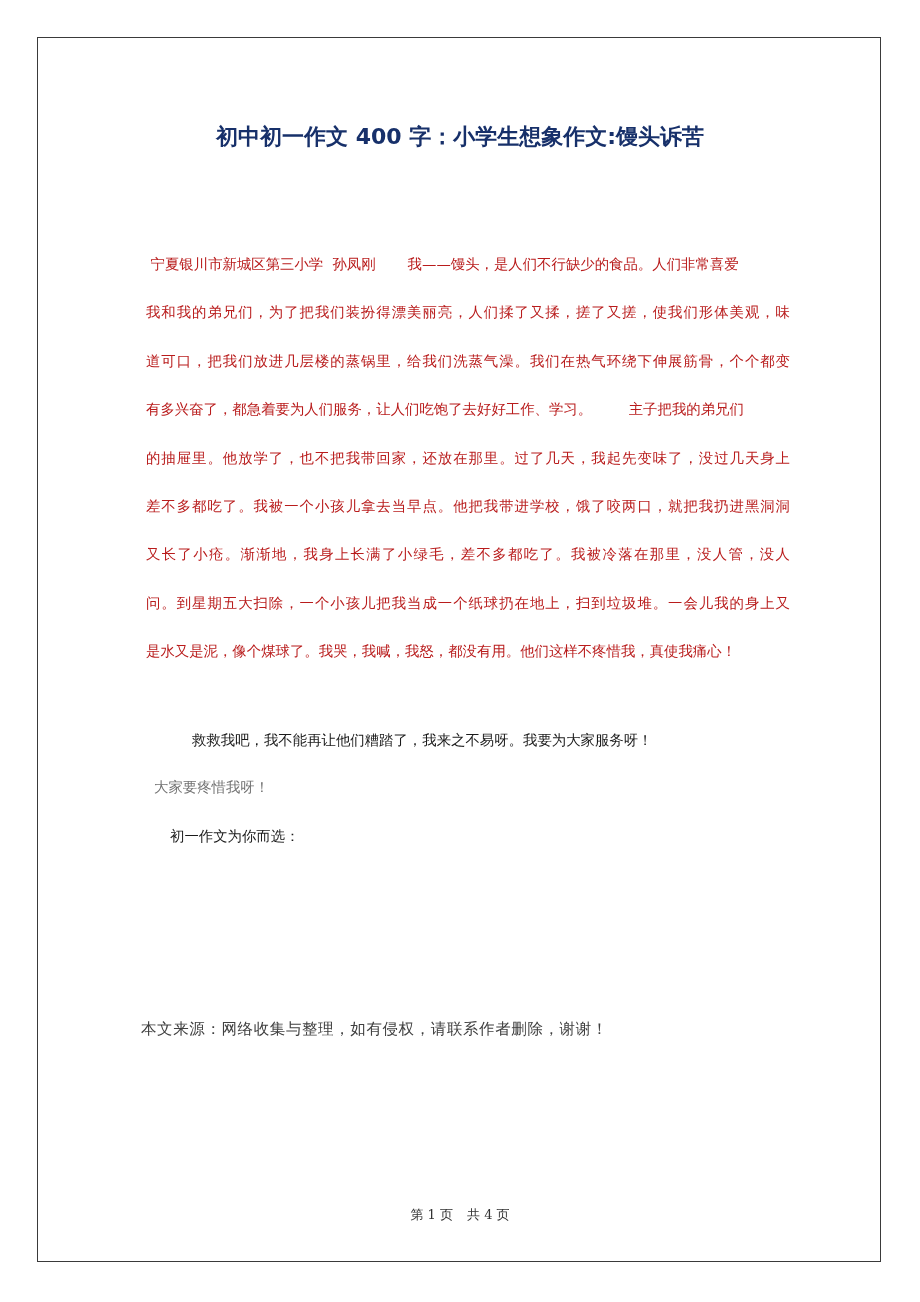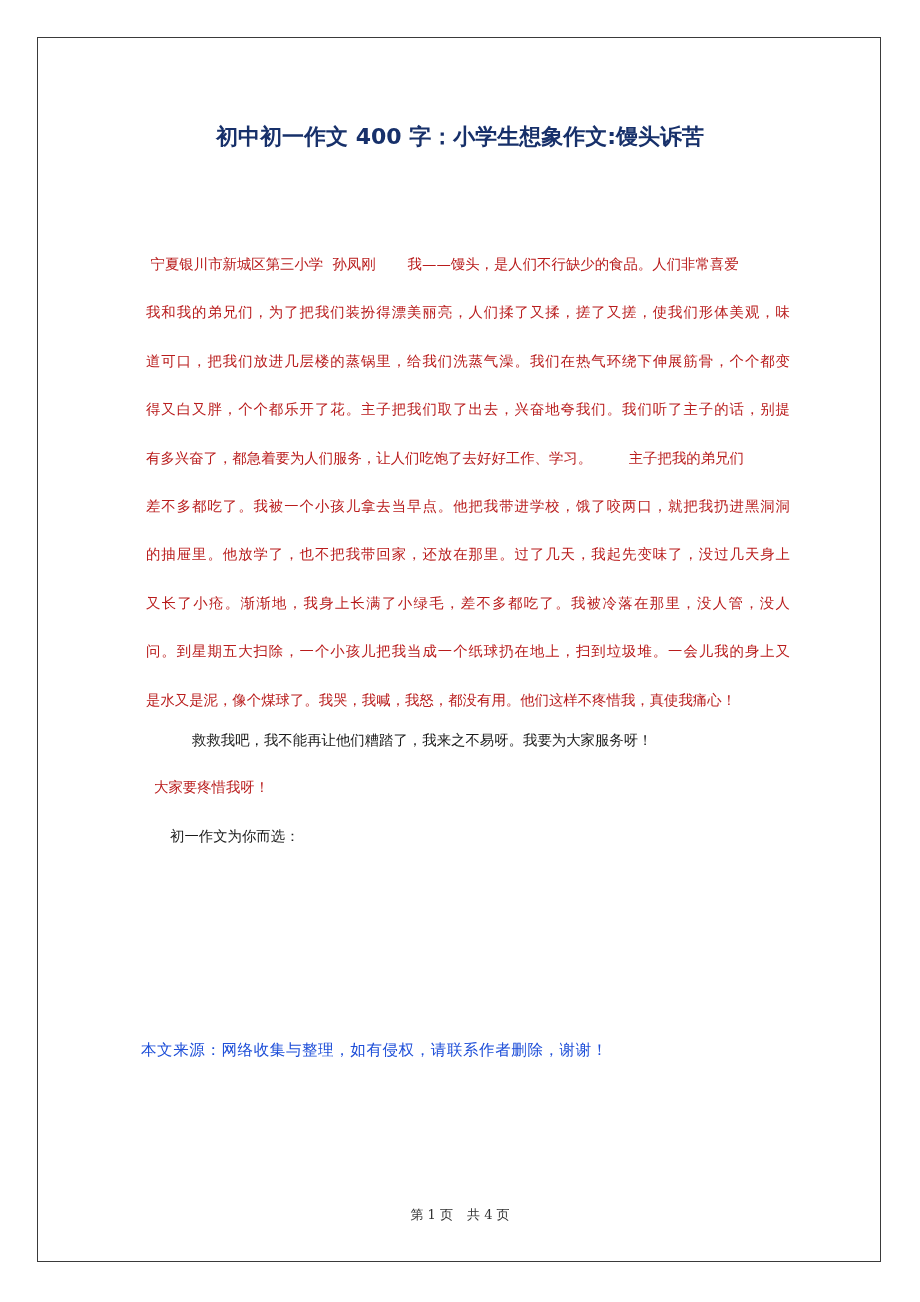--- a/index.html
+++ b/index.html
@@ -67,43 +67,42 @@
       white-space: nowrap;
       color: #1a1a1a;
     }
     .para3 {
       position: absolute;
       left: 154px;
       top: 767px;
       font-size: 14.4px;
       line-height: 40px;
       white-space: nowrap;
-      color: #b91c1c;
+      color: #737373;
     }
     .para4 {
       position: absolute;
       left: 170px;
       top: 816px;
       font-size: 14.4px;
       line-height: 40px;
       white-space: nowrap;
       color: #1a1a1a;
       text-align: right;
     }
     .source-note {
       position: absolute;
       left: 141px;
       top: 1016px;
       font-family: "DejaVu Serif", "Liberation Serif", serif;
       font-size: 15.5px;
       line-height: 26px;
-      color: #1d4ed8;
+      color: #404040;
       white-space: nowrap;
       letter-spacing: 0.6px;
-      margin-top: 21px;
     }
     .footer {
       position: absolute;
       left: 0;
       width: 920px;
       top: 1205px;
       text-align: center;
       font-family: "DejaVu Serif", "Liberation Serif", serif;
       font-size: 13px;
       color: #333333;
@@ -117,24 +116,23 @@
 <body>
 
 <div class="page-frame"></div>
 
 <h1 class="title" style="margin:0;">初中初一作文 400 字：小学生想象作文:馒头诉苦</h1>
 
 <div class="body-text">
   <span class="body-line" style="white-space:pre;text-align:left;text-align-last:left;"> 宁夏银川市新城区第三小学  孙凤刚       我——馒头，是人们不行缺少的食品。人们非常喜爱</span>
   <span class="body-line">我和我的弟兄们，为了把我们装扮得漂美丽亮，人们揉了又揉，搓了又搓，使我们形体美观，味</span>
   <span class="body-line">道可口，把我们放进几层楼的蒸锅里，给我们洗蒸气澡。我们在热气环绕下伸展筋骨，个个都变</span>
-  <span class="body-line">得又白又胖，个个都乐开了花。主子把我们取了出去，兴奋地夸我们。我们听了主子的话，别提</span>
   <span class="body-line" style="white-space:pre;text-align:left;text-align-last:left;">有多兴奋了，都急着要为人们服务，让人们吃饱了去好好工作、学习。        主子把我的弟兄们</span>
+  <span class="body-line">的抽屉里。他放学了，也不把我带回家，还放在那里。过了几天，我起先变味了，没过几天身上</span>
   <span class="body-line">差不多都吃了。我被一个小孩儿拿去当早点。他把我带进学校，饿了咬两口，就把我扔进黑洞洞</span>
-  <span class="body-line">的抽屉里。他放学了，也不把我带回家，还放在那里。过了几天，我起先变味了，没过几天身上</span>
   <span class="body-line">又长了小疮。渐渐地，我身上长满了小绿毛，差不多都吃了。我被冷落在那里，没人管，没人</span>
   <span class="body-line">问。到星期五大扫除，一个小孩儿把我当成一个纸球扔在地上，扫到垃圾堆。一会儿我的身上又</span>
   <span class="body-line last">是水又是泥，像个煤球了。我哭，我喊，我怒，都没有用。他们这样不疼惜我，真使我痛心！</span>
 </div>
 
 <div class="para2">救救我吧，我不能再让他们糟踏了，我来之不易呀。我要为大家服务呀！</div>
 <div class="para3">大家要疼惜我呀！</div>
 <div class="para4">初一作文为你而选：</div>
 
 <div class="source-note">本文来源：网络收集与整理，如有侵权，请联系作者删除，谢谢！</div>

